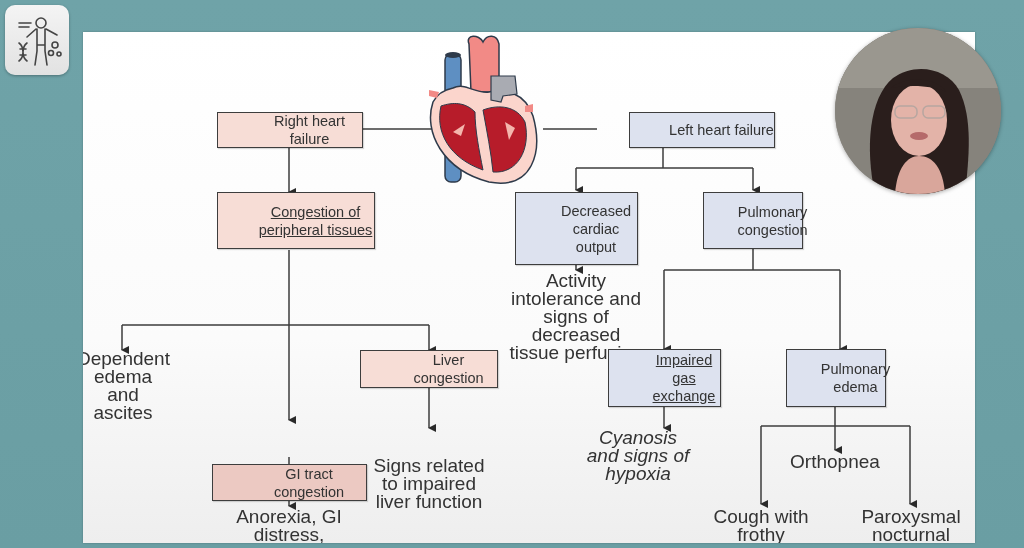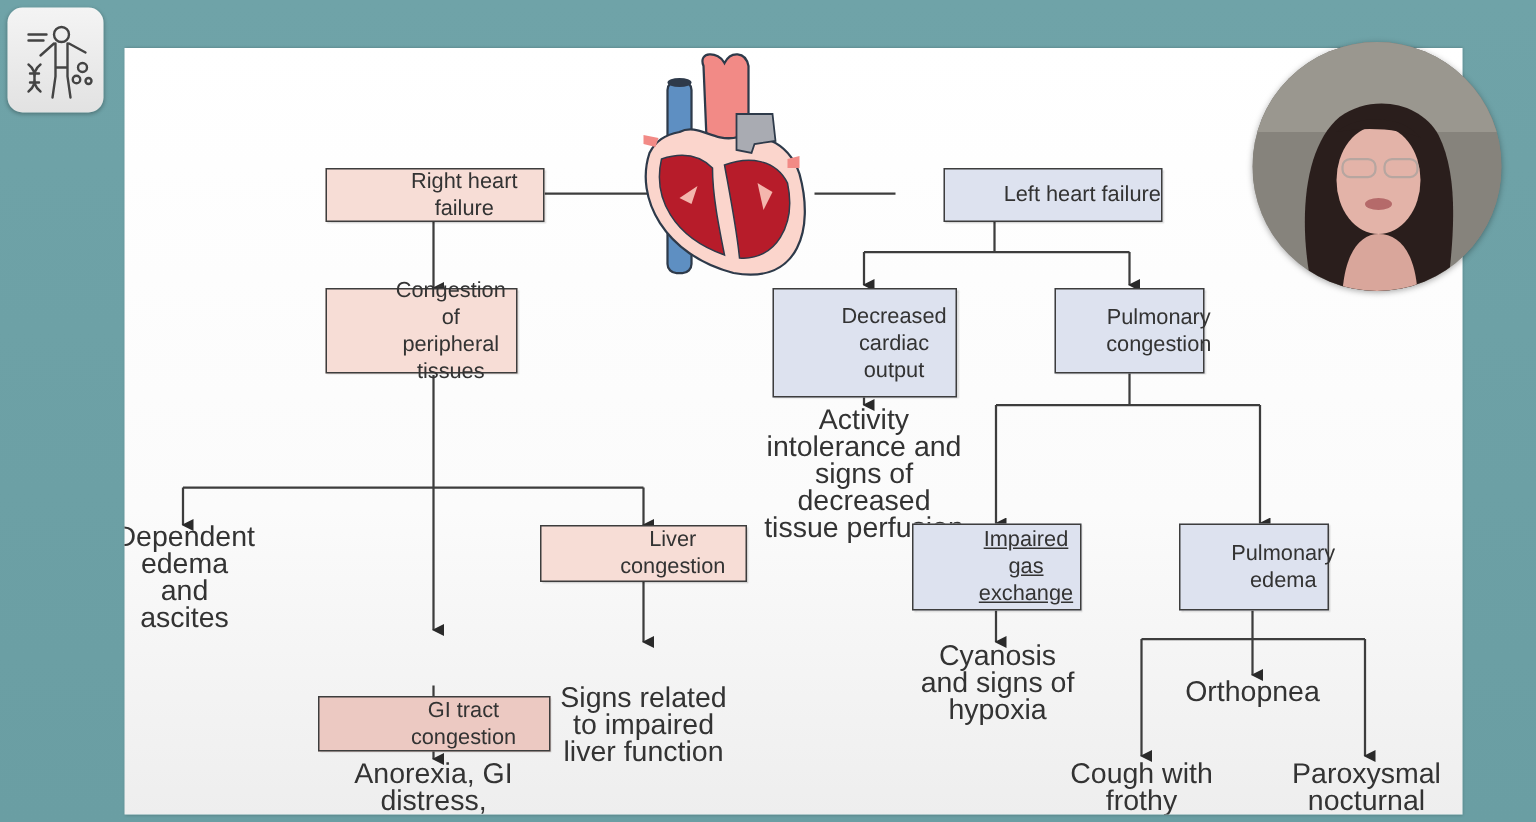--- a/index.html
+++ b/index.html
@@ -95,21 +95,21 @@
     <path d="M40 100 L52 92 L48 104 L56 108 Z" fill="#f4b6ad"></path>
     <path d="M92 90 L102 96 L96 108 Z" fill="#f4b6ad"></path>
     <path d="M78 44 L102 44 L104 62 L90 64 L88 70 L78 68 Z" fill="#a9abb2" stroke="#2e3a4a" stroke-width="1.2"></path>
     <path d="M16 58 L26 60 L24 66 L16 64 Z" fill="#f28a86"></path>
     <path d="M112 74 L120 72 L120 80 L112 80 Z" fill="#f28a86"></path>
   </svg>
 
   <div class="box pink" style="left:134px;top:80px;width:146px;height:36px;">
     <span>Right heart failure</span>
   </div>
-  <div class="box pink" style="left:134px;top:160px;width:128px;height:57px;white-space:pre-line;">
+  <div class="box pink" style="left:134px;top:160px;width:158px;height:57px;white-space:pre-line;text-decoration:underline;">
     <span>Congestion of
 peripheral tissues</span>
   </div>
   <div class="txt" style="left:-6px;top:318px;width:92px;white-space:pre-line;">Dependent
 edema
 and ascites</div>
   <div class="box pink" style="left:277px;top:318px;width:138px;height:38px;">
     <span>Liver congestion</span>
   </div>
   <div class="txt" style="left:286px;top:397px;width:120px;white-space:pre-line;margin-top:28px;">Signs related
@@ -133,21 +133,21 @@
 signs of decreased
 tissue perfusion</div>
   <div class="box blue" style="left:620px;top:160px;width:100px;height:57px;white-space:pre-line;">
     <span>Pulmonary
 congestion</span>
   </div>
   <div class="box blue" style="left:525px;top:317px;width:113px;height:58px;white-space:pre-line;text-decoration:underline;">
     <span>Impaired gas
 exchange</span>
   </div>
-  <div class="txt" style="left:527px;top:397px;width:110px;white-space:pre-line;">Cyanosis
+  <div class="txt" style="left:500px;top:397px;width:110px;white-space:pre-line;font-style:italic;">Cyanosis
 and signs of
 hypoxia</div>
   <div class="box blue" style="left:703px;top:317px;width:100px;height:58px;white-space:pre-line;">
     <span>Pulmonary
 edema</span>
   </div>
   <div class="txt" style="left:700px;top:421px;width:104px;">Orthopnea</div>
   <div class="txt" style="left:622px;top:476px;width:112px;white-space:pre-line;">Cough with
 frothy sputum</div>
   <div class="txt" style="left:762px;top:476px;width:132px;white-space:pre-line;">Paroxysmal

